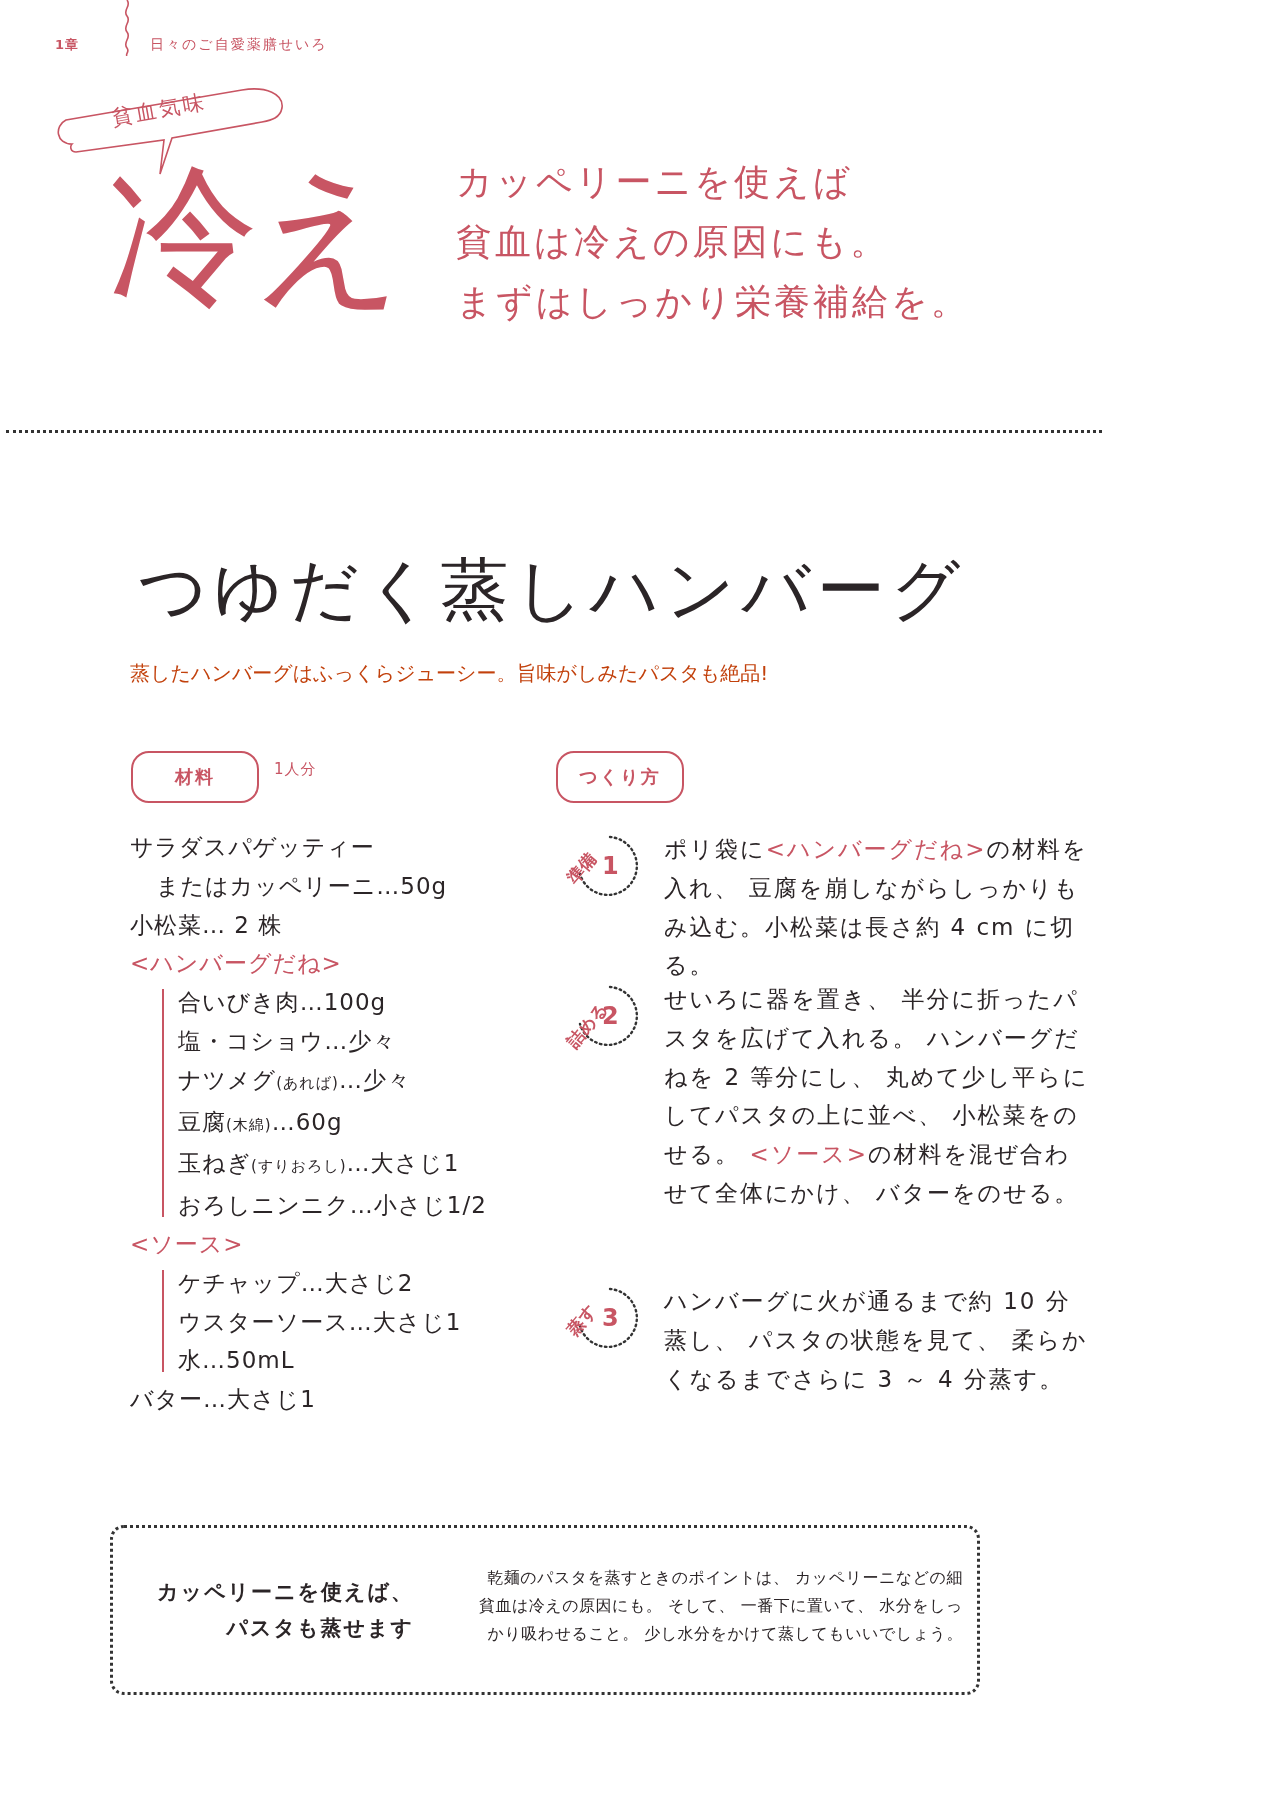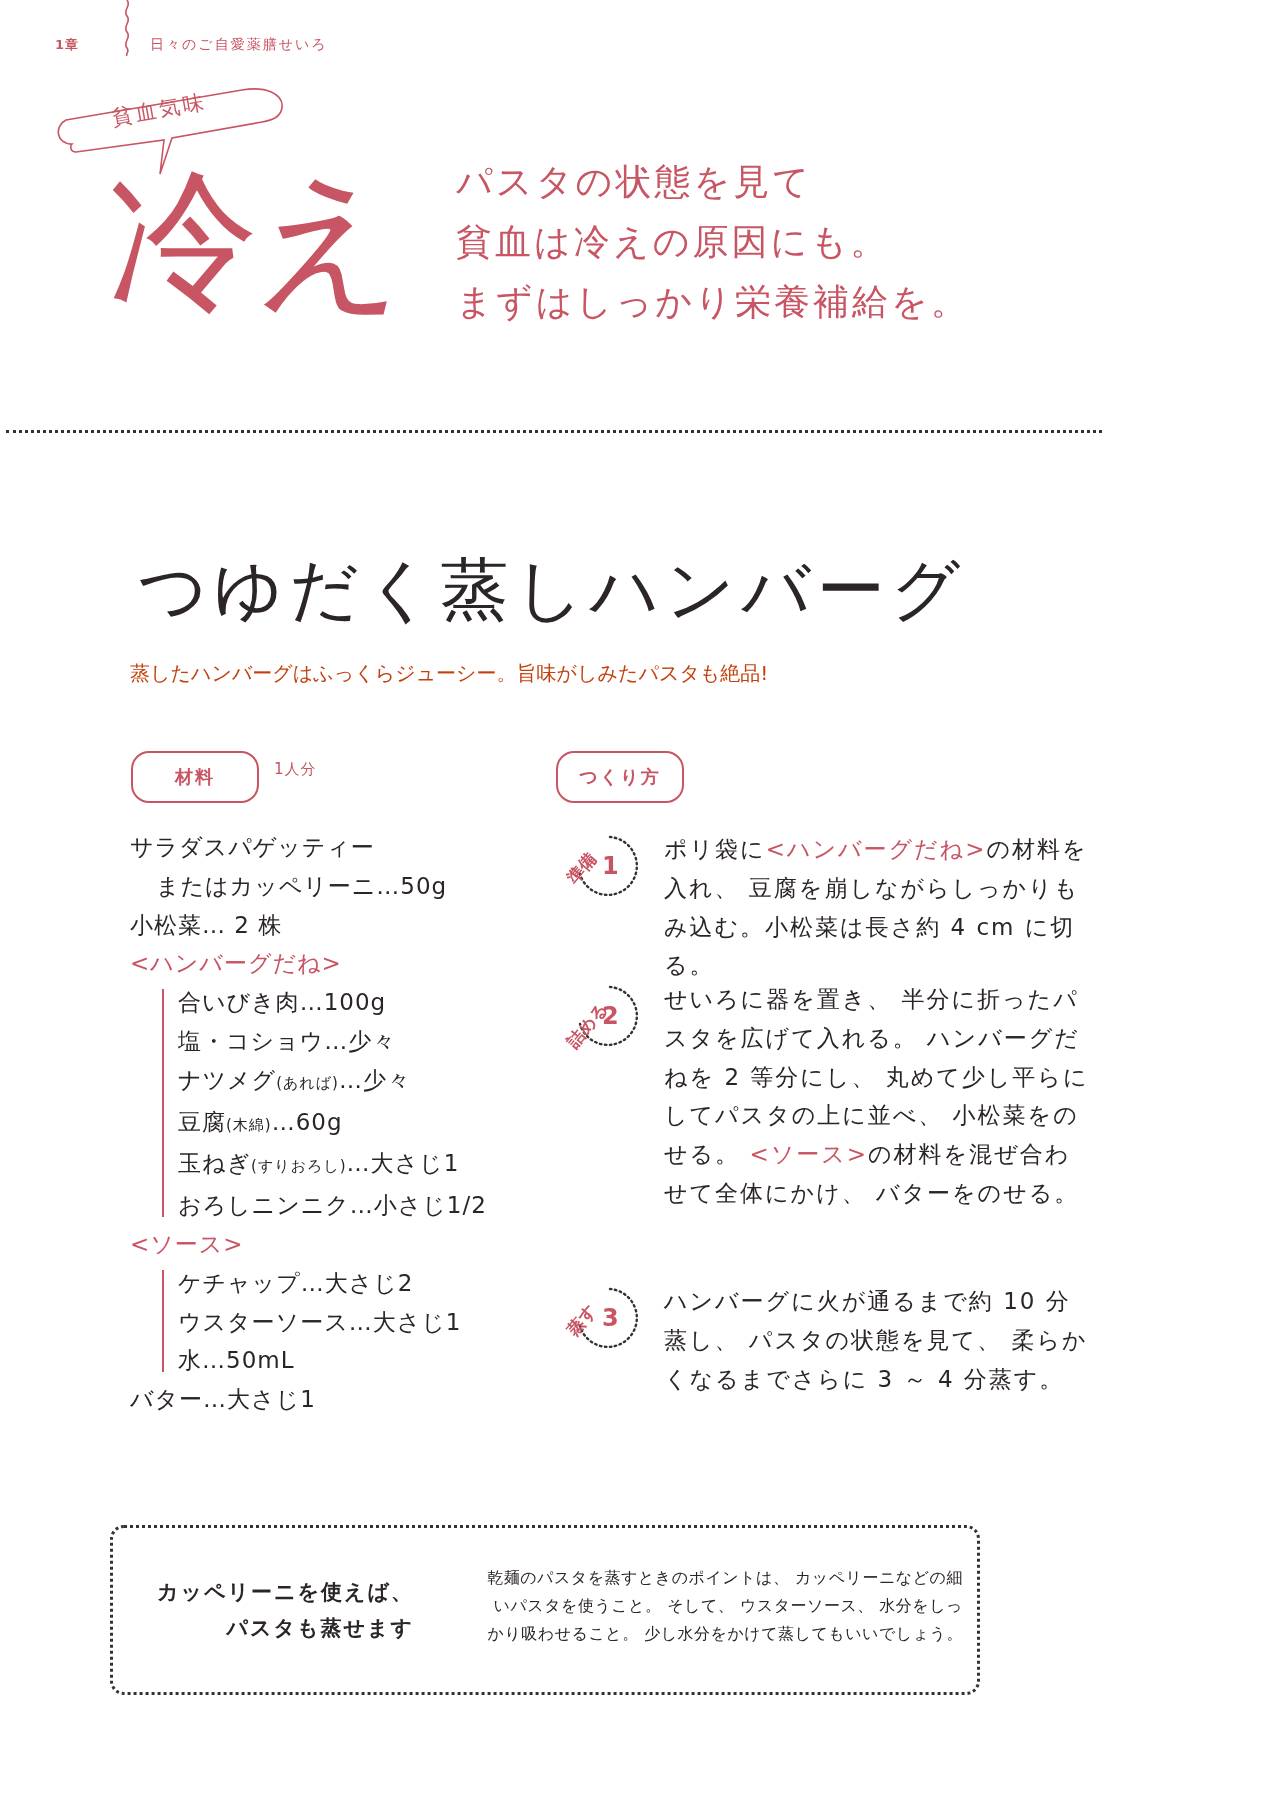--- a/index.html
+++ b/index.html
@@ -7,21 +7,21 @@
     body { position: relative; font-family: "DejaVu Sans", sans-serif; color: #2b2527; }
 
     
     .chapter { position: absolute; left: 55px; top: 36px; font-size: 13px; color: #c85563; font-weight: bold; letter-spacing: 1px; }
     .squiggle { position: absolute; left: 120px; top: 0; width: 14px; height: 56px; }
     .series-title { position: absolute; left: 150px; top: 36px; font-size: 14px; color: #c85563; letter-spacing: 2px; }
 
     
     .bubble { position: absolute; left: 52px; top: 86px; width: 240px; height: 90px; }
     .bubble-text { position: absolute; left: 112px; top: 104px; font-size: 21px; color: #c85563; transform: rotate(-10deg); transform-origin: left center; letter-spacing: 3px; font-family: "DejaVu Serif", serif; }
-    .hero-title { position: absolute; left: 108px; top: 165px; font-size: 150px; line-height: 1; color: #c85563; font-family: Liberation Sans, sans-serif; letter-spacing: -6px; }
+    .hero-title { position: absolute; left: 108px; top: 172px; font-size: 150px; line-height: 1; color: #c85563; font-family: Liberation Mono, monospace; letter-spacing: -6px; }
     .hero-lead { position: absolute; left: 456px; top: 152px; font-size: 36px; line-height: 60px; color: #c85563; font-family: "DejaVu Serif", serif; letter-spacing: 3px; }
     .hero-lead div { white-space: nowrap; }
 
     .dotted-rule { position: absolute; left: 6px; top: 430px; width: 1096px; height: 0; border-top: 3px dotted #333; }
 
     
     .recipe-title { position: absolute; left: 138px; top: 545px; font-size: 68px; letter-spacing: 6px; color: #2b2527; font-weight: normal; }
     .recipe-desc { position: absolute; left: 130px; top: 660px; font-size: 20px; letter-spacing: 0px; color: #c2410c; text-align: right; }
 
     
@@ -65,21 +65,21 @@
   <path d="M7 0 C 12 6, 2 10, 7 16 C 12 22, 2 26, 7 32 C 12 38, 2 42, 7 48 C 10 52, 5 54, 7 56" stroke="#c85563" stroke-width="1.6" fill="none"></path>
 </svg>
 <div class="series-title">日々のご自愛薬膳せいろ</div>
 
 <svg class="bubble" viewBox="0 0 240 90">
   <path d="M20 58 C 4 58, 2 40, 14 34 L 190 4 C 214 0, 232 8, 230 22 C 228 32, 220 34, 210 36 L 120 52 L 108 88 L 112 54 L 24 66 C 18 66, 18 60, 20 58 Z" stroke="#c85563" stroke-width="1.6" fill="#ffffff"></path>
 </svg>
 <div class="bubble-text">貧血気味</div>
 <div class="hero-title">冷え</div>
 <div class="hero-lead">
-  <div>パスタの状態を見て</div>
+  <div>カッペリーニを使えば</div>
   <div>貧血は冷えの原因にも。</div>
   <div>まずはしっかり栄養補給を。</div>
 </div>
 
 <div class="dotted-rule"></div>
 
 <h1 class="recipe-title">つゆだく蒸しハンバーグ</h1>
 <p class="recipe-desc">蒸したハンバーグはふっくらジューシー。旨味がしみたパスタも絶品!</p>
 
 <div class="pill pill-ingredients">材料</div>
@@ -141,16 +141,16 @@
   <div class="step-text"><span>ハンバーグに火が通るまで約 10 分蒸し、 パスタの状態を見て、 柔らかくなるまでさらに 3 ～ 4 分蒸す。</span></div>
 </div>
 
 <div class="tip-box">
   <div class="tip-heading">
     <div>カッペリーニを使えば、</div>
     <div>パスタも蒸せます</div>
   </div>
   <div class="tip-body">
     <div>乾麺のパスタを蒸すときのポイントは、 カッペリーニなどの細</div>
-    <div>いパスタを使うこと。 そして、 ウスターソース、 水分をしっ</div>
+    <div>貧血は冷えの原因にも。 そして、 一番下に置いて、 水分をしっ</div>
     <div>かり吸わせること。 少し水分をかけて蒸してもいいでしょう。</div>
   </div>
 </div>
 
 </body></html>

